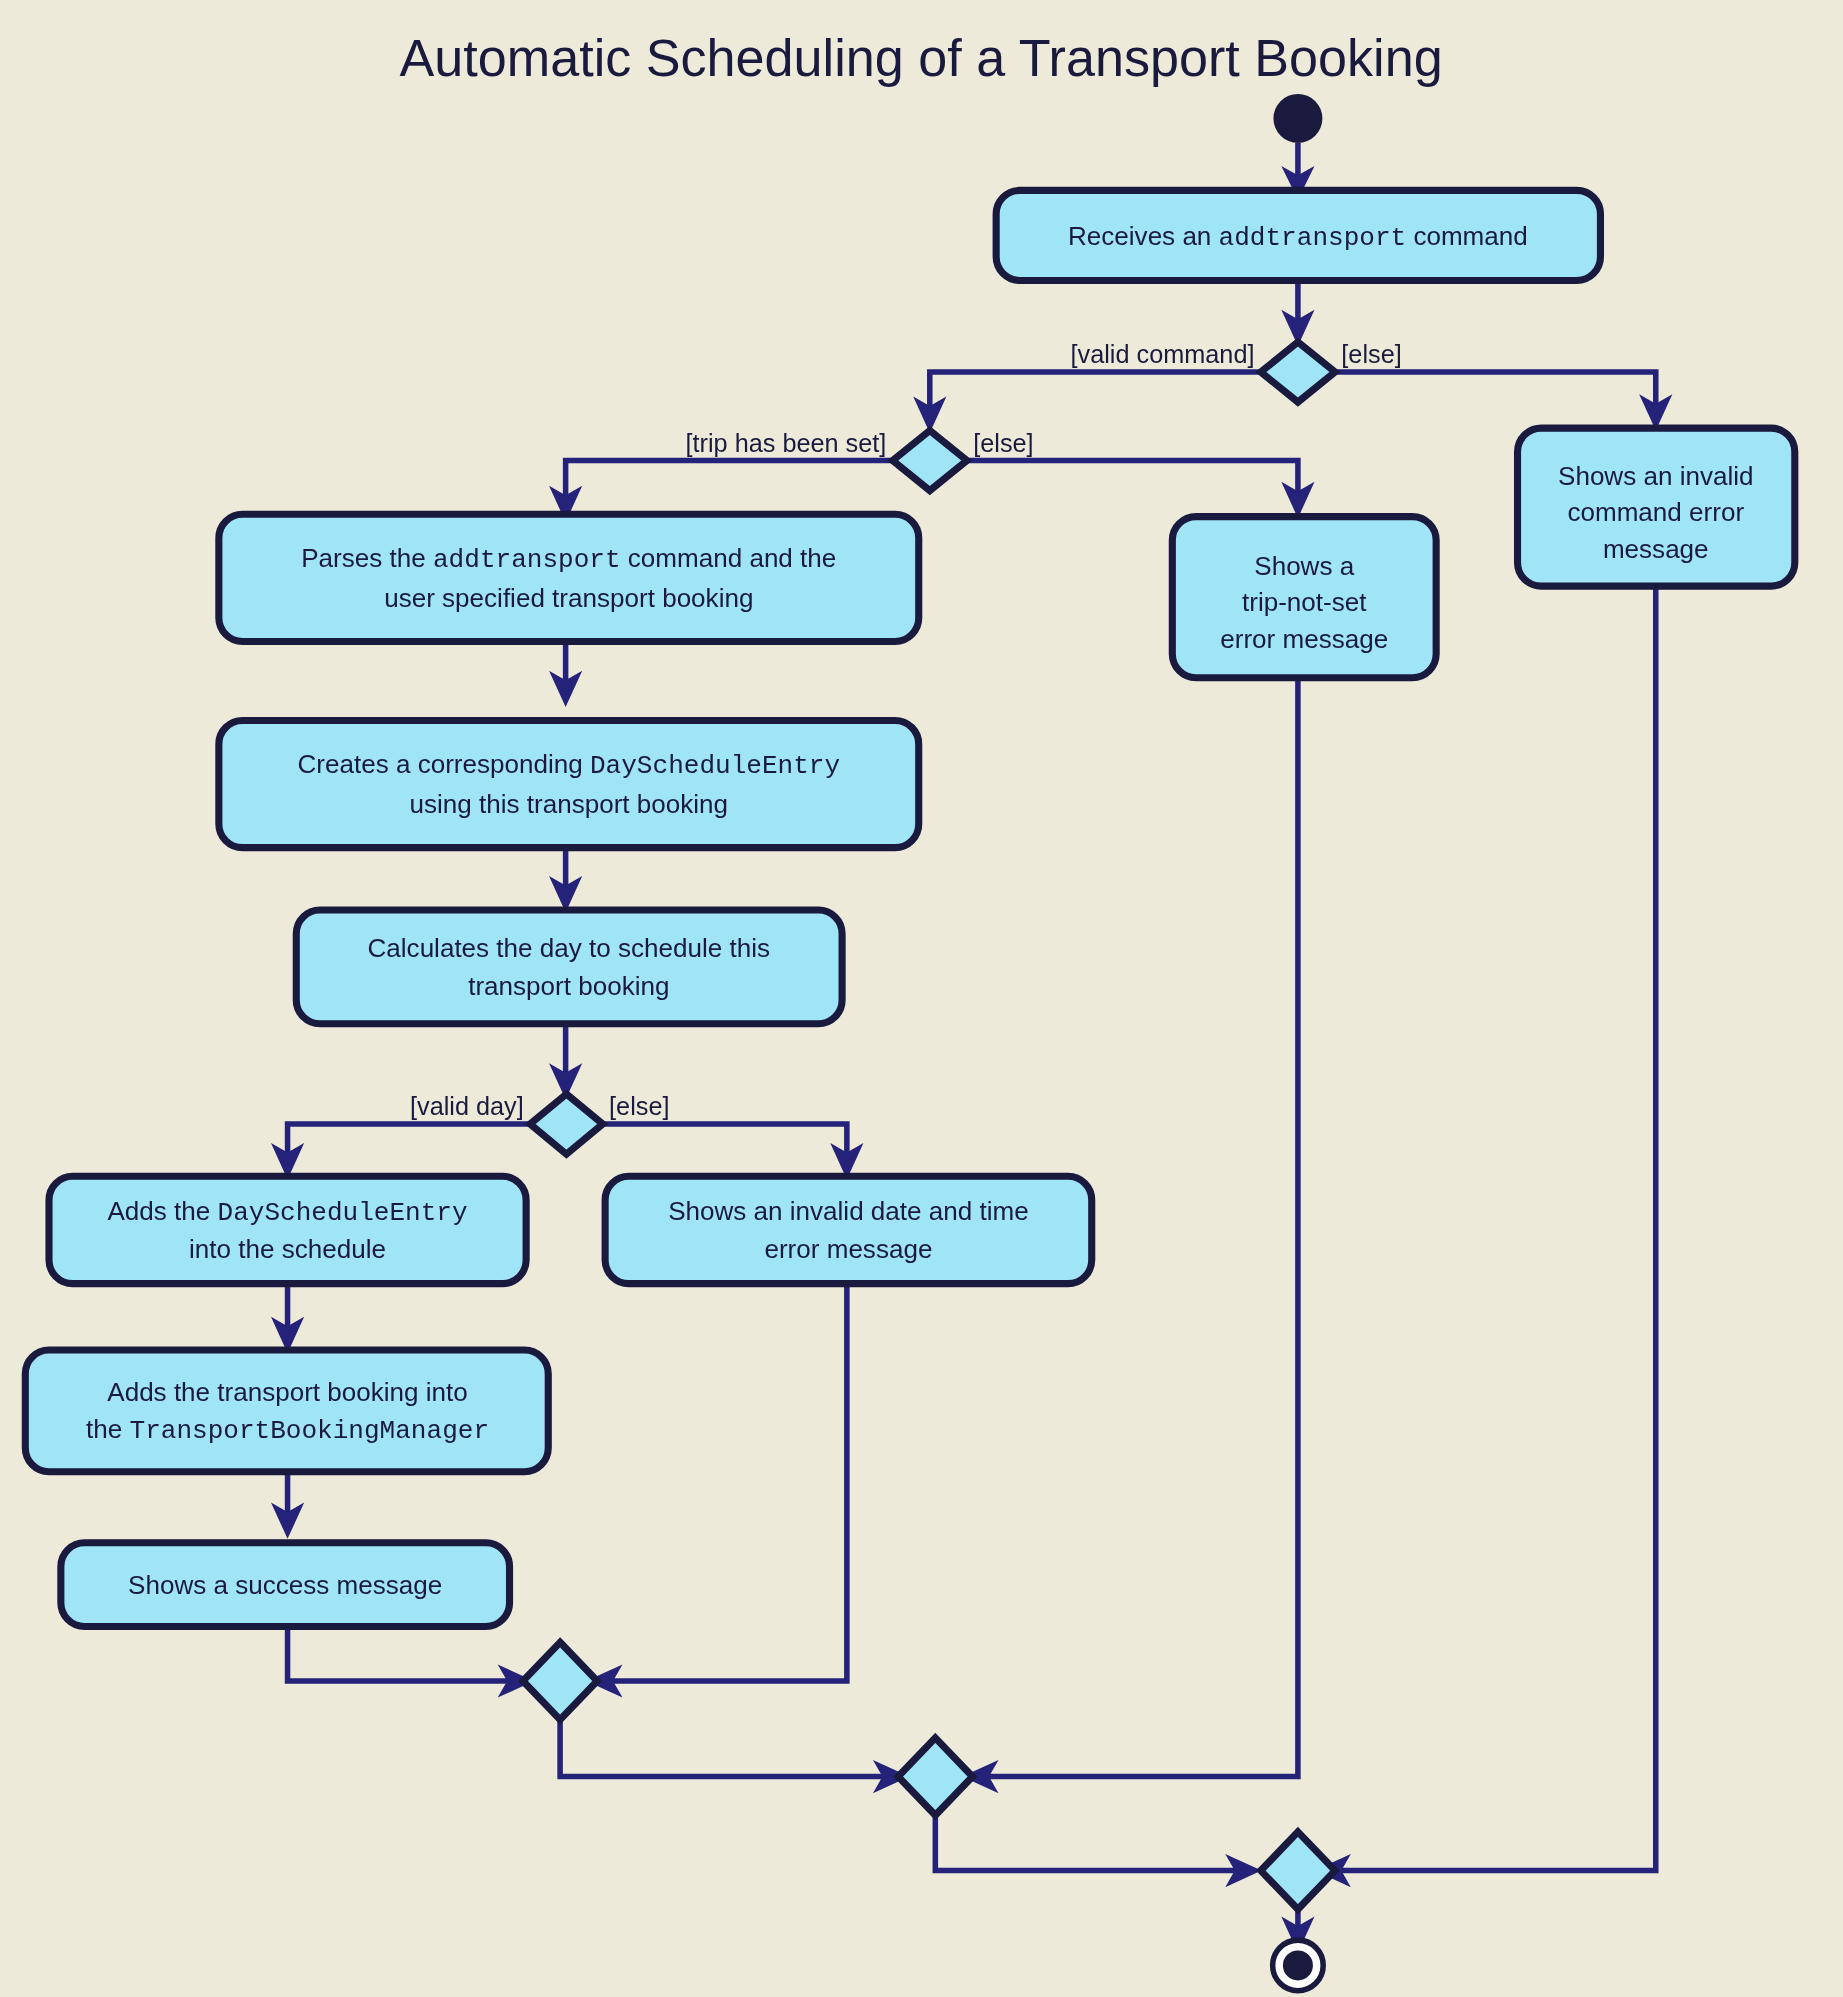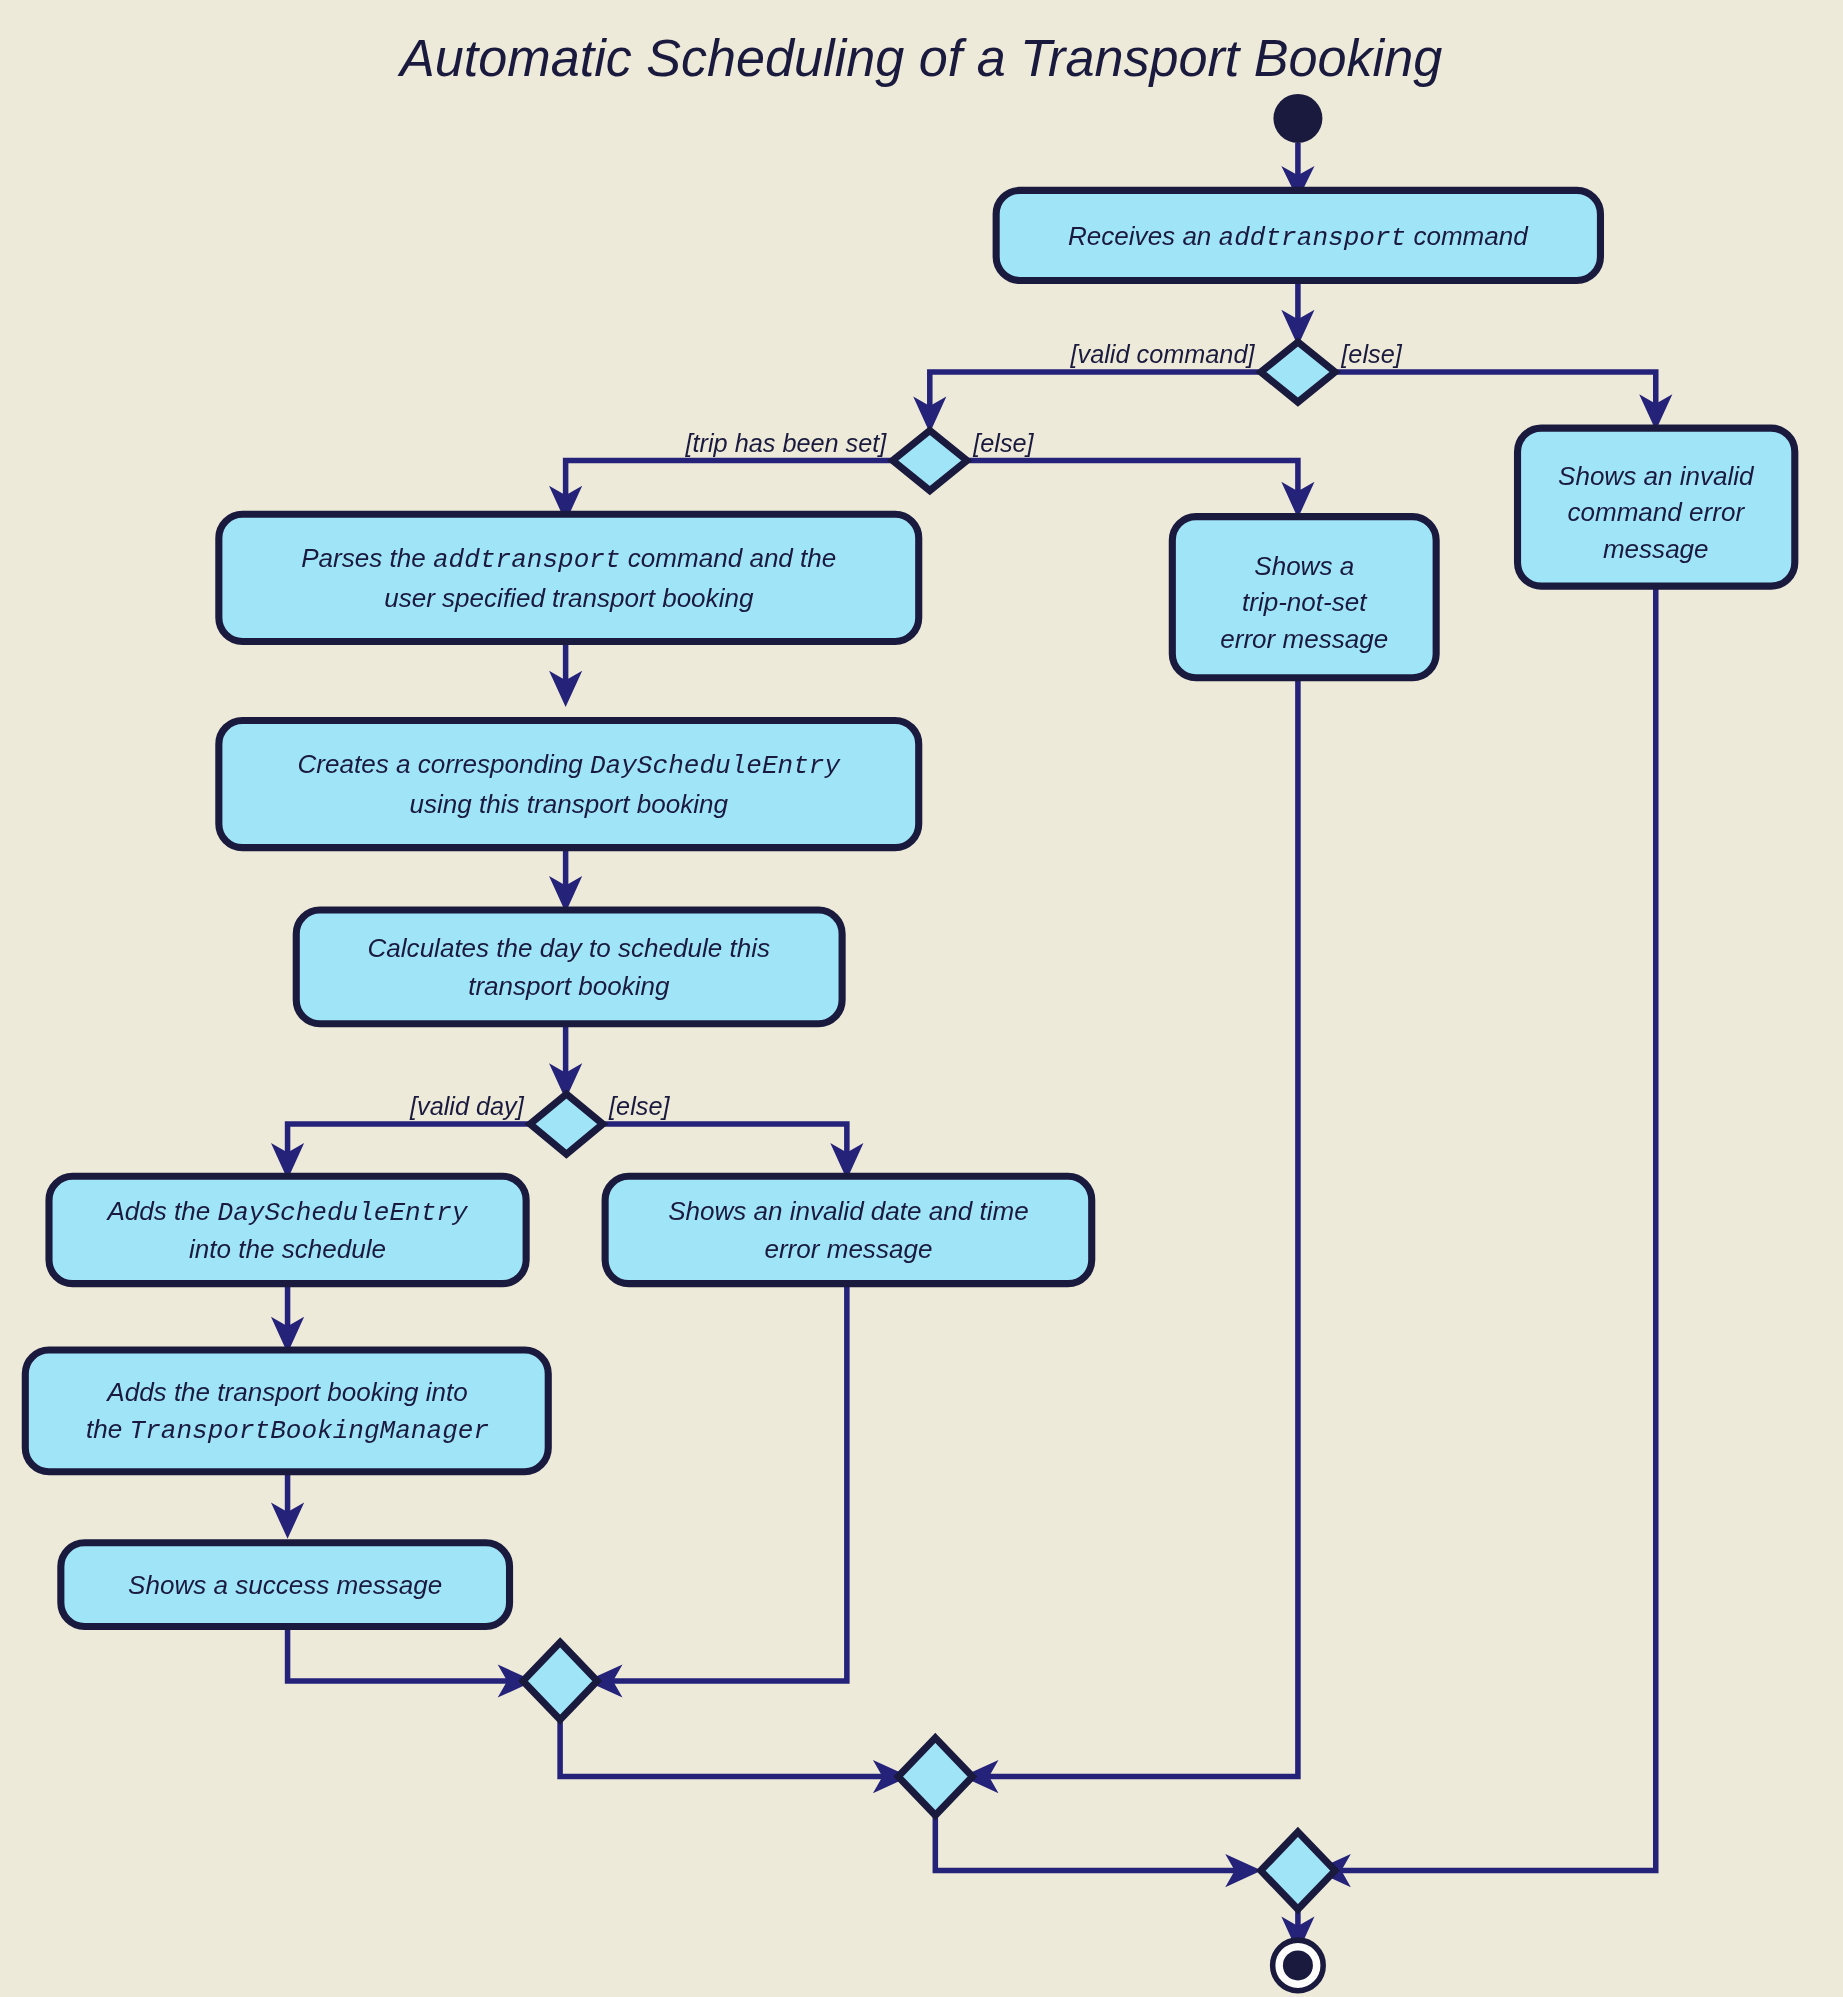--- a/index.html
+++ b/index.html
@@ -11,21 +11,20 @@
     width: 1843px;
     height: 1997px;
     font-family: "Liberation Sans", sans-serif;
     overflow: hidden;
   }
   #diagram-root {
     position: relative;
     width: 1843px;
     height: 1997px;
     background: #eeead9;
-    font-style: italic;
   }
   svg#uml {
     display: block;
     width: 1843px;
     height: 1997px;
   }
   .diag-title {
     font-family: "Liberation Sans", sans-serif;
     font-size: 66px;
     fill: #1a1a3e;

